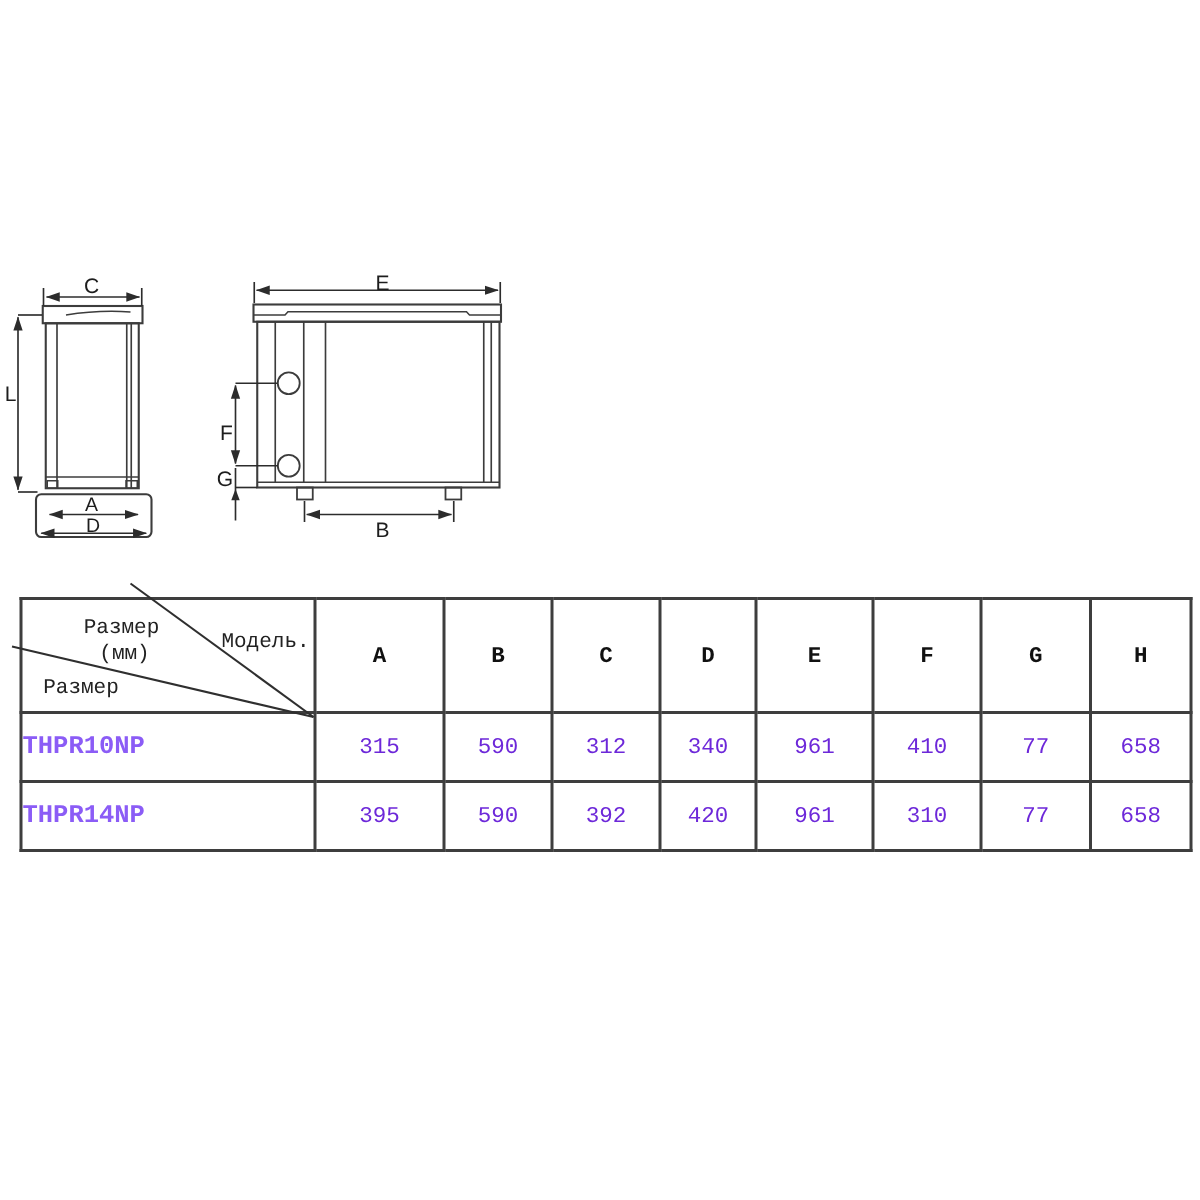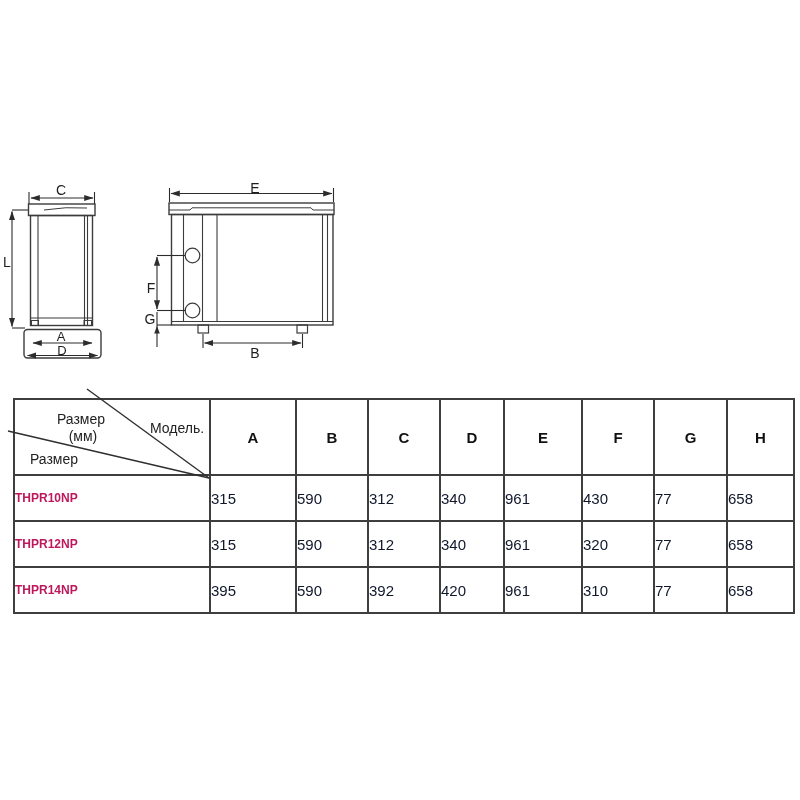--- a/index.html
+++ b/index.html
@@ -13,33 +13,33 @@
     transform:translate(-50%,-50%); white-space:nowrap;
   }
   .dim-label.small { font-size:13px; }
 
   table.dims {
     position:absolute; left:13px; top:398px; z-index:1;
     border-collapse:collapse; table-layout:fixed;
   }
   table.dims th, table.dims td {
     border:2px solid #3e3e3e; padding:0; vertical-align:middle;
-    font-family:Liberation Sans, sans-serif;
+    font-family:Liberation Mono, monospace;
     margin-top:21px;
   }
   tr.hdr-row { height:76px; }
   tr.data-row { height:46px; }
   th.corner { position:relative; }
   .hs {
     position:absolute; transform:translate(-50%,-50%);
     font-size:14px; font-weight:400; color:#222; white-space:nowrap;
   }
   th.col-letter { font-size:15px; font-weight:700; text-align:center; color:#111; }
-  th.model-cell { font-size:12px; font-weight:700; text-align:left; padding-left:8px; color:#be185d; }
-  td.val { font-size:15px; font-weight:400; text-align:left; color:#0f172a; }
+  th.model-cell { font-size:17px; font-weight:700; text-align:left; padding-left:8px; color:#8b5cf6; }
+  td.val { font-size:15px; font-weight:400; text-align:center; color:#6d28d9; }
 </style>
 </head>
 <body>
 
 <div class="canvas">
 
   <svg class="drawing" width="800" height="800" viewBox="0 0 800 800">
     <defs>
       <marker id="arr" viewBox="0 0 10 8" refX="9.4" refY="4" markerWidth="9.5" markerHeight="7.5" markerUnits="userSpaceOnUse" orient="auto-start-reverse">
         <path d="M0,0.7 L10,4 L0,7.3 Z" fill="#2c2c2c"></path>
@@ -161,36 +161,25 @@
         <th class="col-letter">H</th>
       </tr>
 
       <tr class="data-row">
         <th class="model-cell">THPR10NP</th>
         <td class="val">315</td>
         <td class="val">590</td>
         <td class="val">312</td>
         <td class="val">340</td>
         <td class="val">961</td>
-        <td class="val">430</td>
+        <td class="val">410</td>
         <td class="val">77</td>
         <td class="val">658</td>
       </tr>
 
-      <tr class="data-row">
-        <th class="model-cell">THPR12NP</th>
-        <td class="val">315</td>
-        <td class="val">590</td>
-        <td class="val">312</td>
-        <td class="val">340</td>
-        <td class="val">961</td>
-        <td class="val">320</td>
-        <td class="val">77</td>
-        <td class="val">658</td>
-      </tr>
 
       <tr class="data-row">
         <th class="model-cell">THPR14NP</th>
         <td class="val">395</td>
         <td class="val">590</td>
         <td class="val">392</td>
         <td class="val">420</td>
         <td class="val">961</td>
         <td class="val">310</td>
         <td class="val">77</td>

